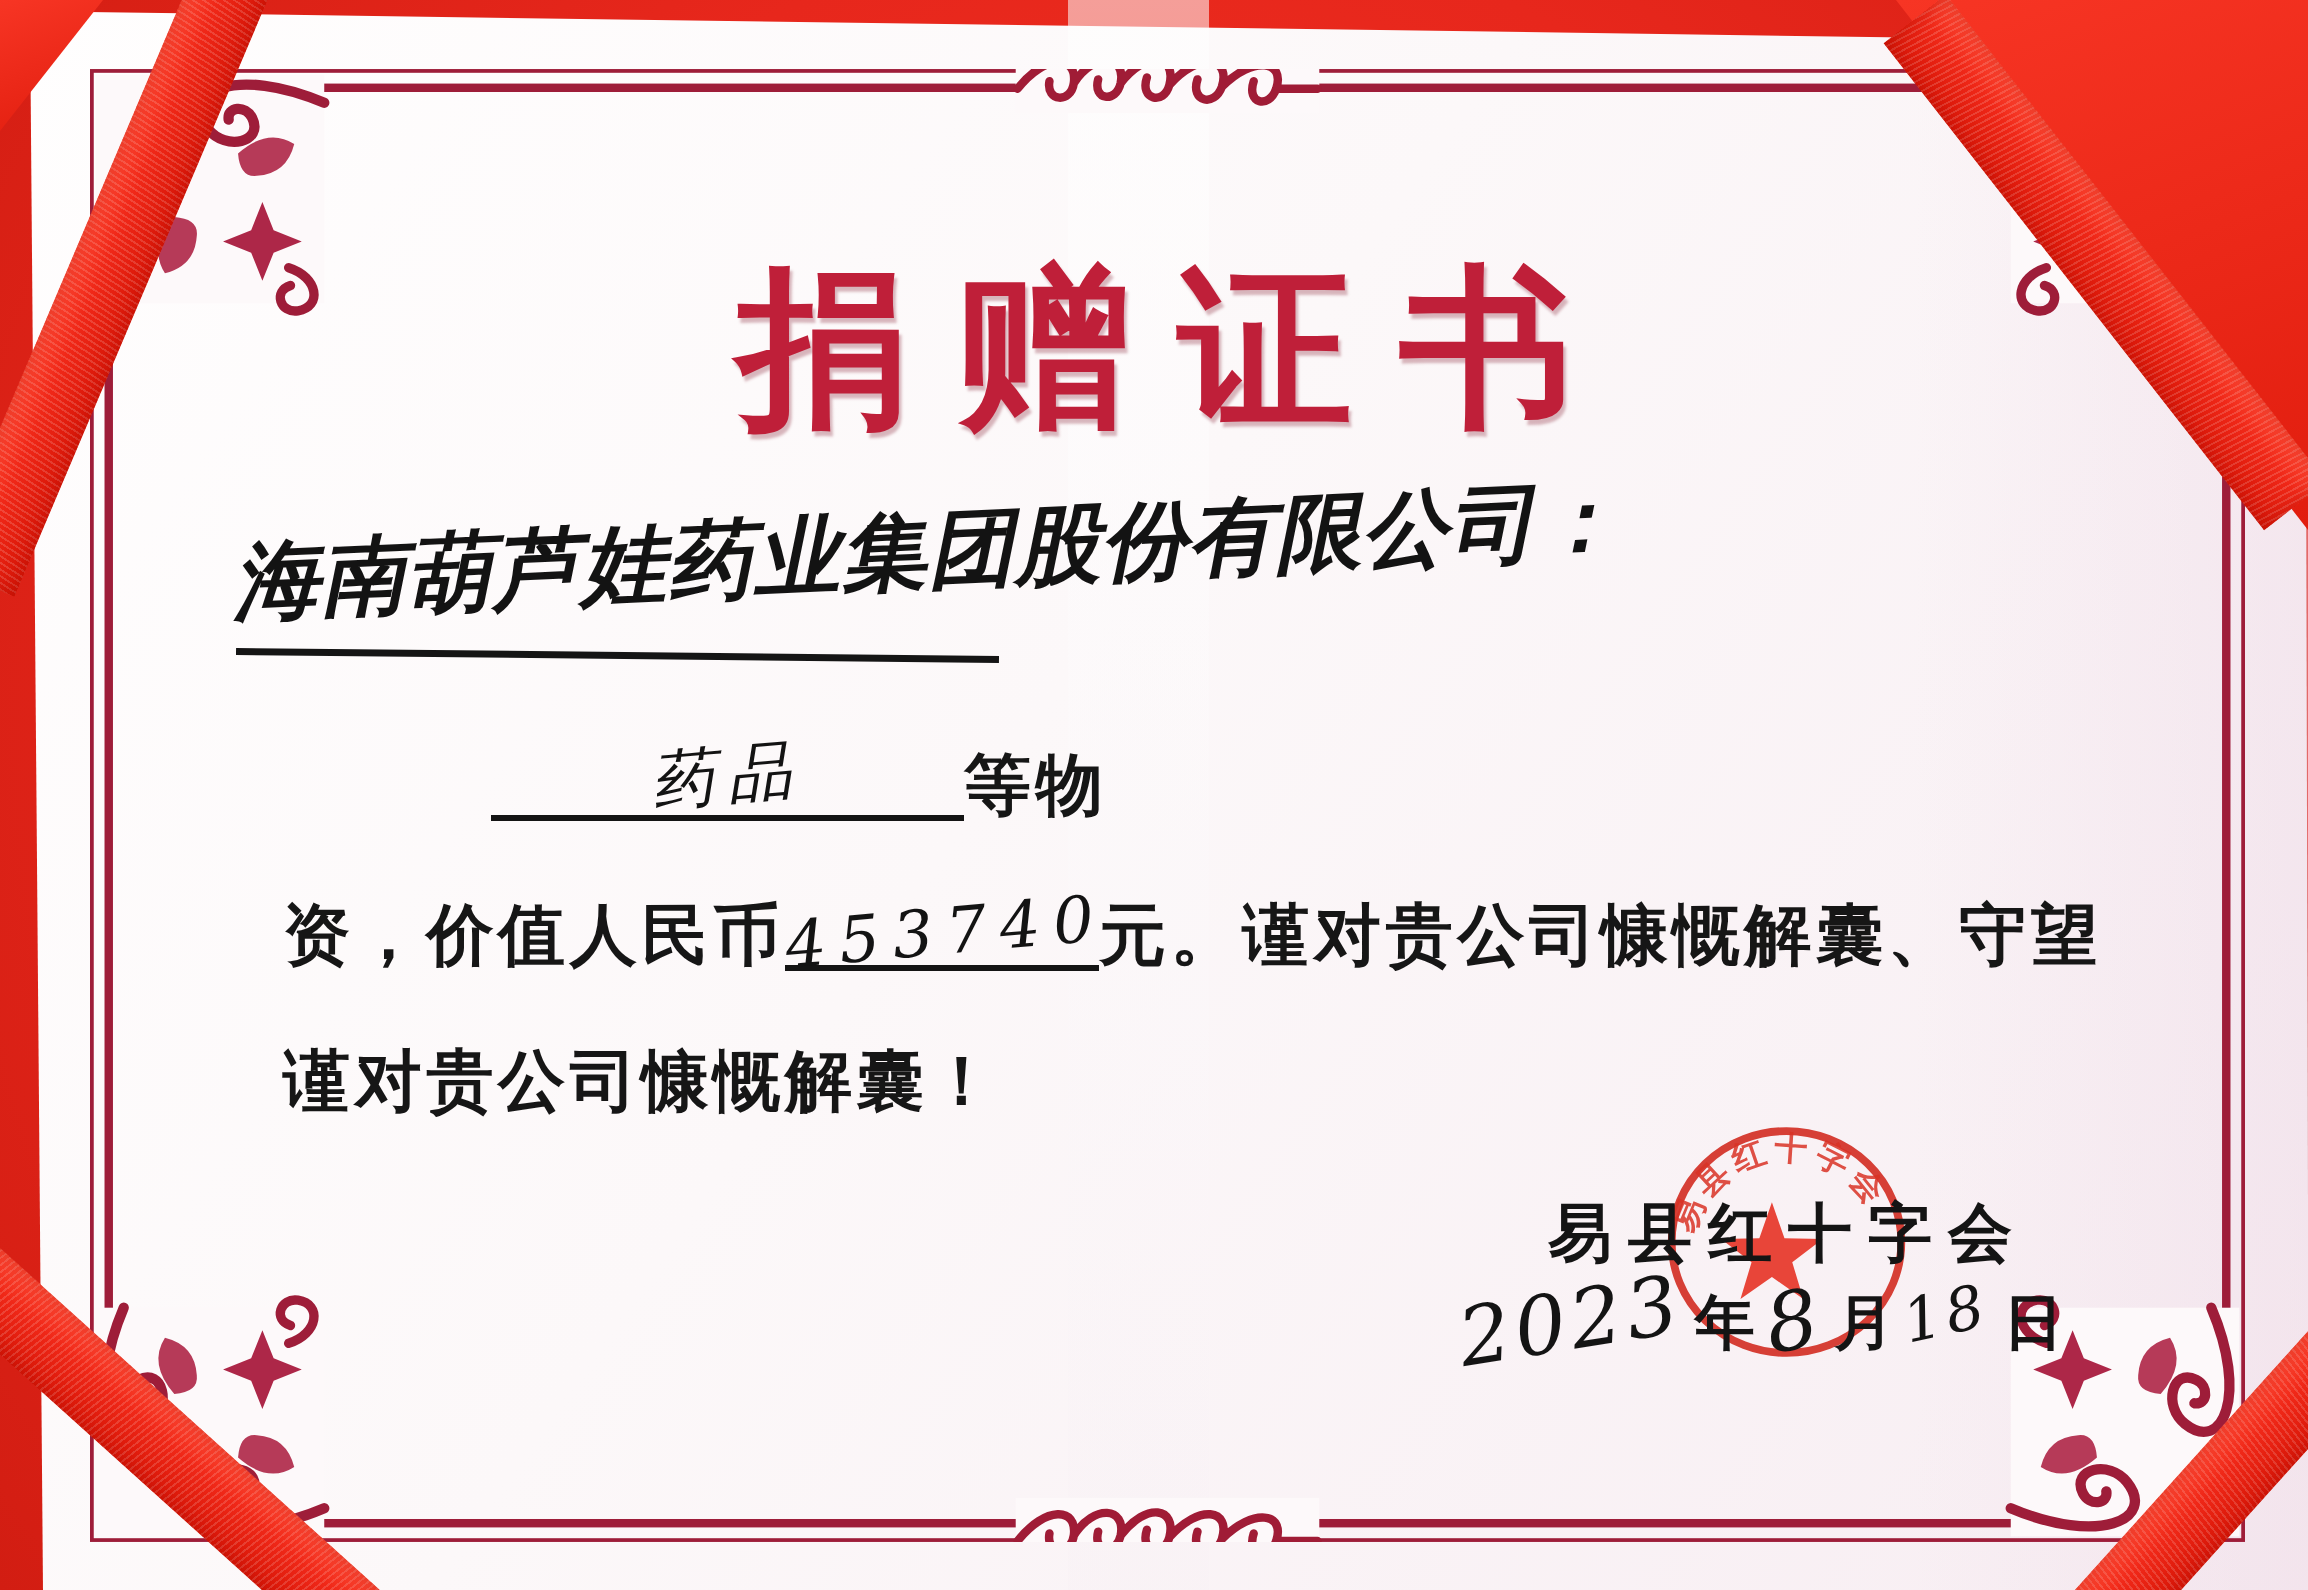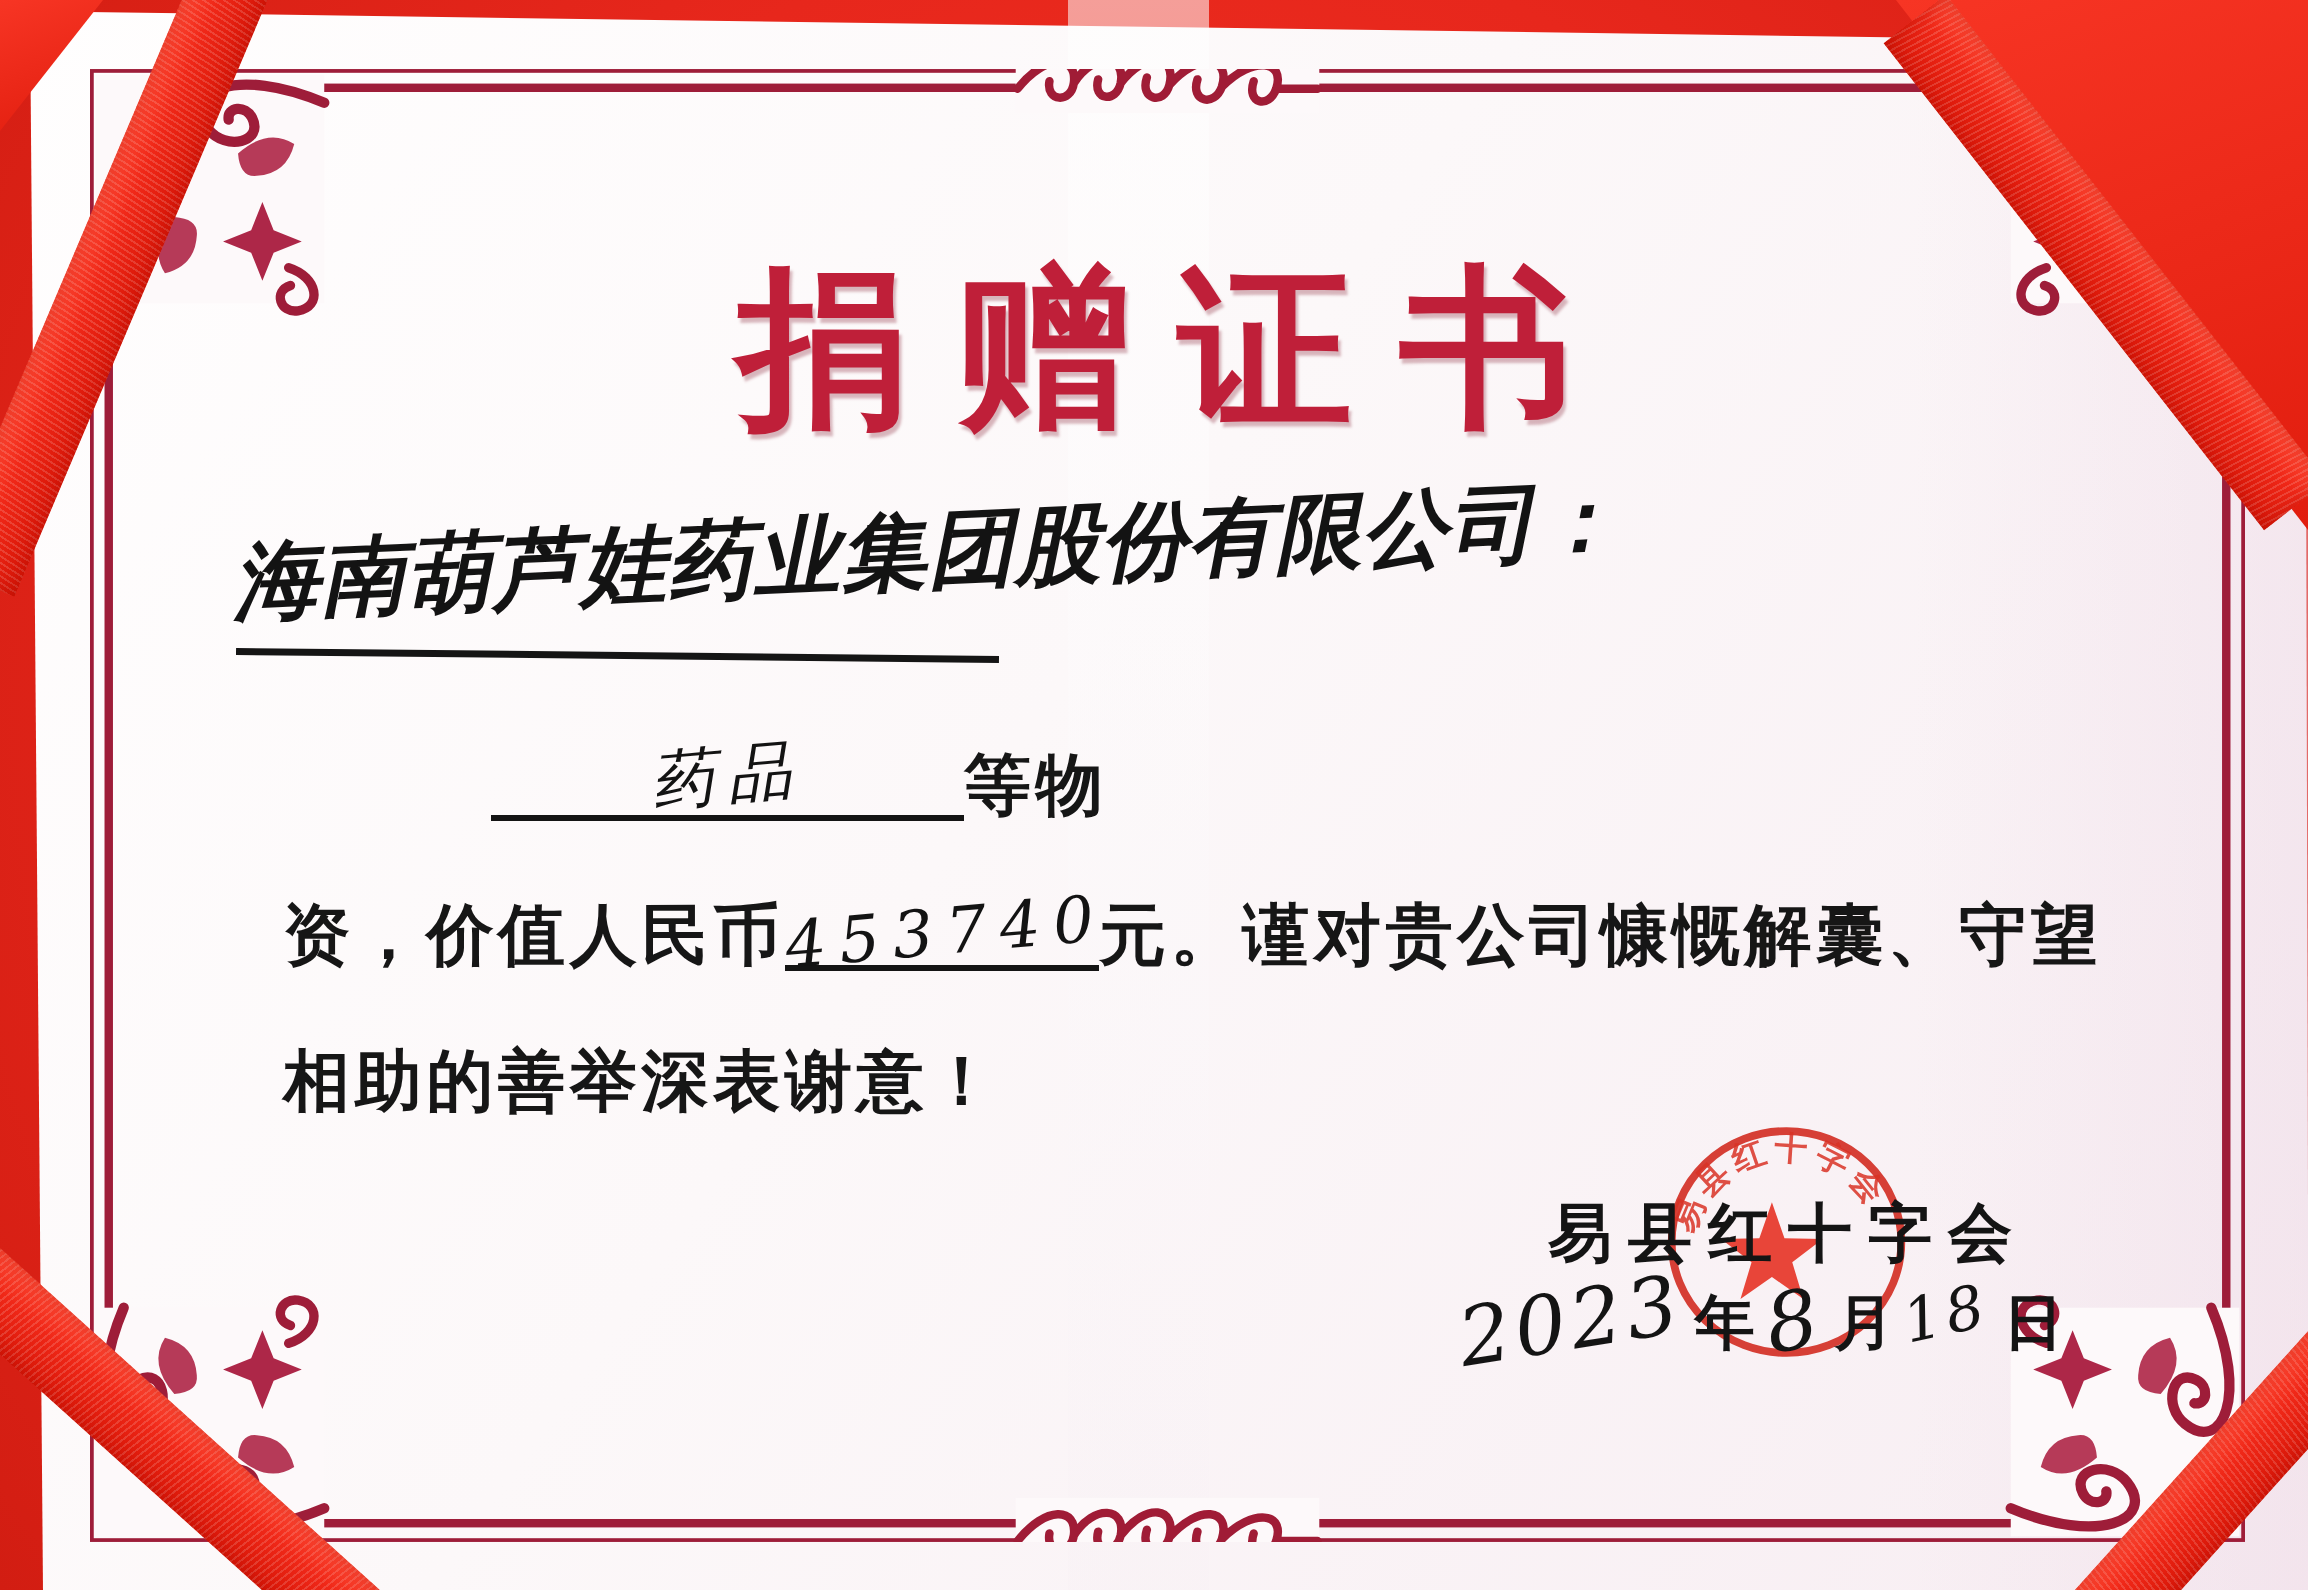--- a/index.html
+++ b/index.html
@@ -124,21 +124,21 @@
 
 <div class="recipient">海南葫芦娃药业集团股份有限公司：</div>
 <div class="recipient-underline"></div>
 
 <div class="body-line l1">
   <span class="blank blank1"><span class="hw">药品</span></span><span>等物</span>
 </div>
 <div class="body-line l2">
   <span>资，价值人民币</span><span class="blank blank2"><span class="hw">453740</span></span><span>元。谨对贵公司慷慨解囊、守望</span>
 </div>
-<div class="body-line l3">相助的善举深表谢意！</div>
+<div class="body-line l3">谨对贵公司慷慨解囊！</div>
 
 <svg class="seal" viewBox="0 0 260 250" aria-hidden="true">
   <defs>
     <path id="sealArc" d="M 36,150 A 96,92 0 1 1 224,150" fill="none"></path>
   </defs>
   <ellipse cx="130" cy="124" rx="118" ry="114" fill="none" stroke="#d0251a" stroke-width="8" opacity=".92"></ellipse>
   <polygon points="115,83 127.9,120.2 167.3,121 135.9,144.8 147.3,182.5 115,160 82.7,182.5 94.1,144.8 62.7,121 102.1,120.2" fill="#e6281a" opacity=".9"></polygon>
   <text font-size="34" fill="#d8281b" opacity=".85" font-weight="bold" letter-spacing="6">
     <textPath href="#sealArc" startOffset="10%">易县红十字会</textPath>
   </text>

